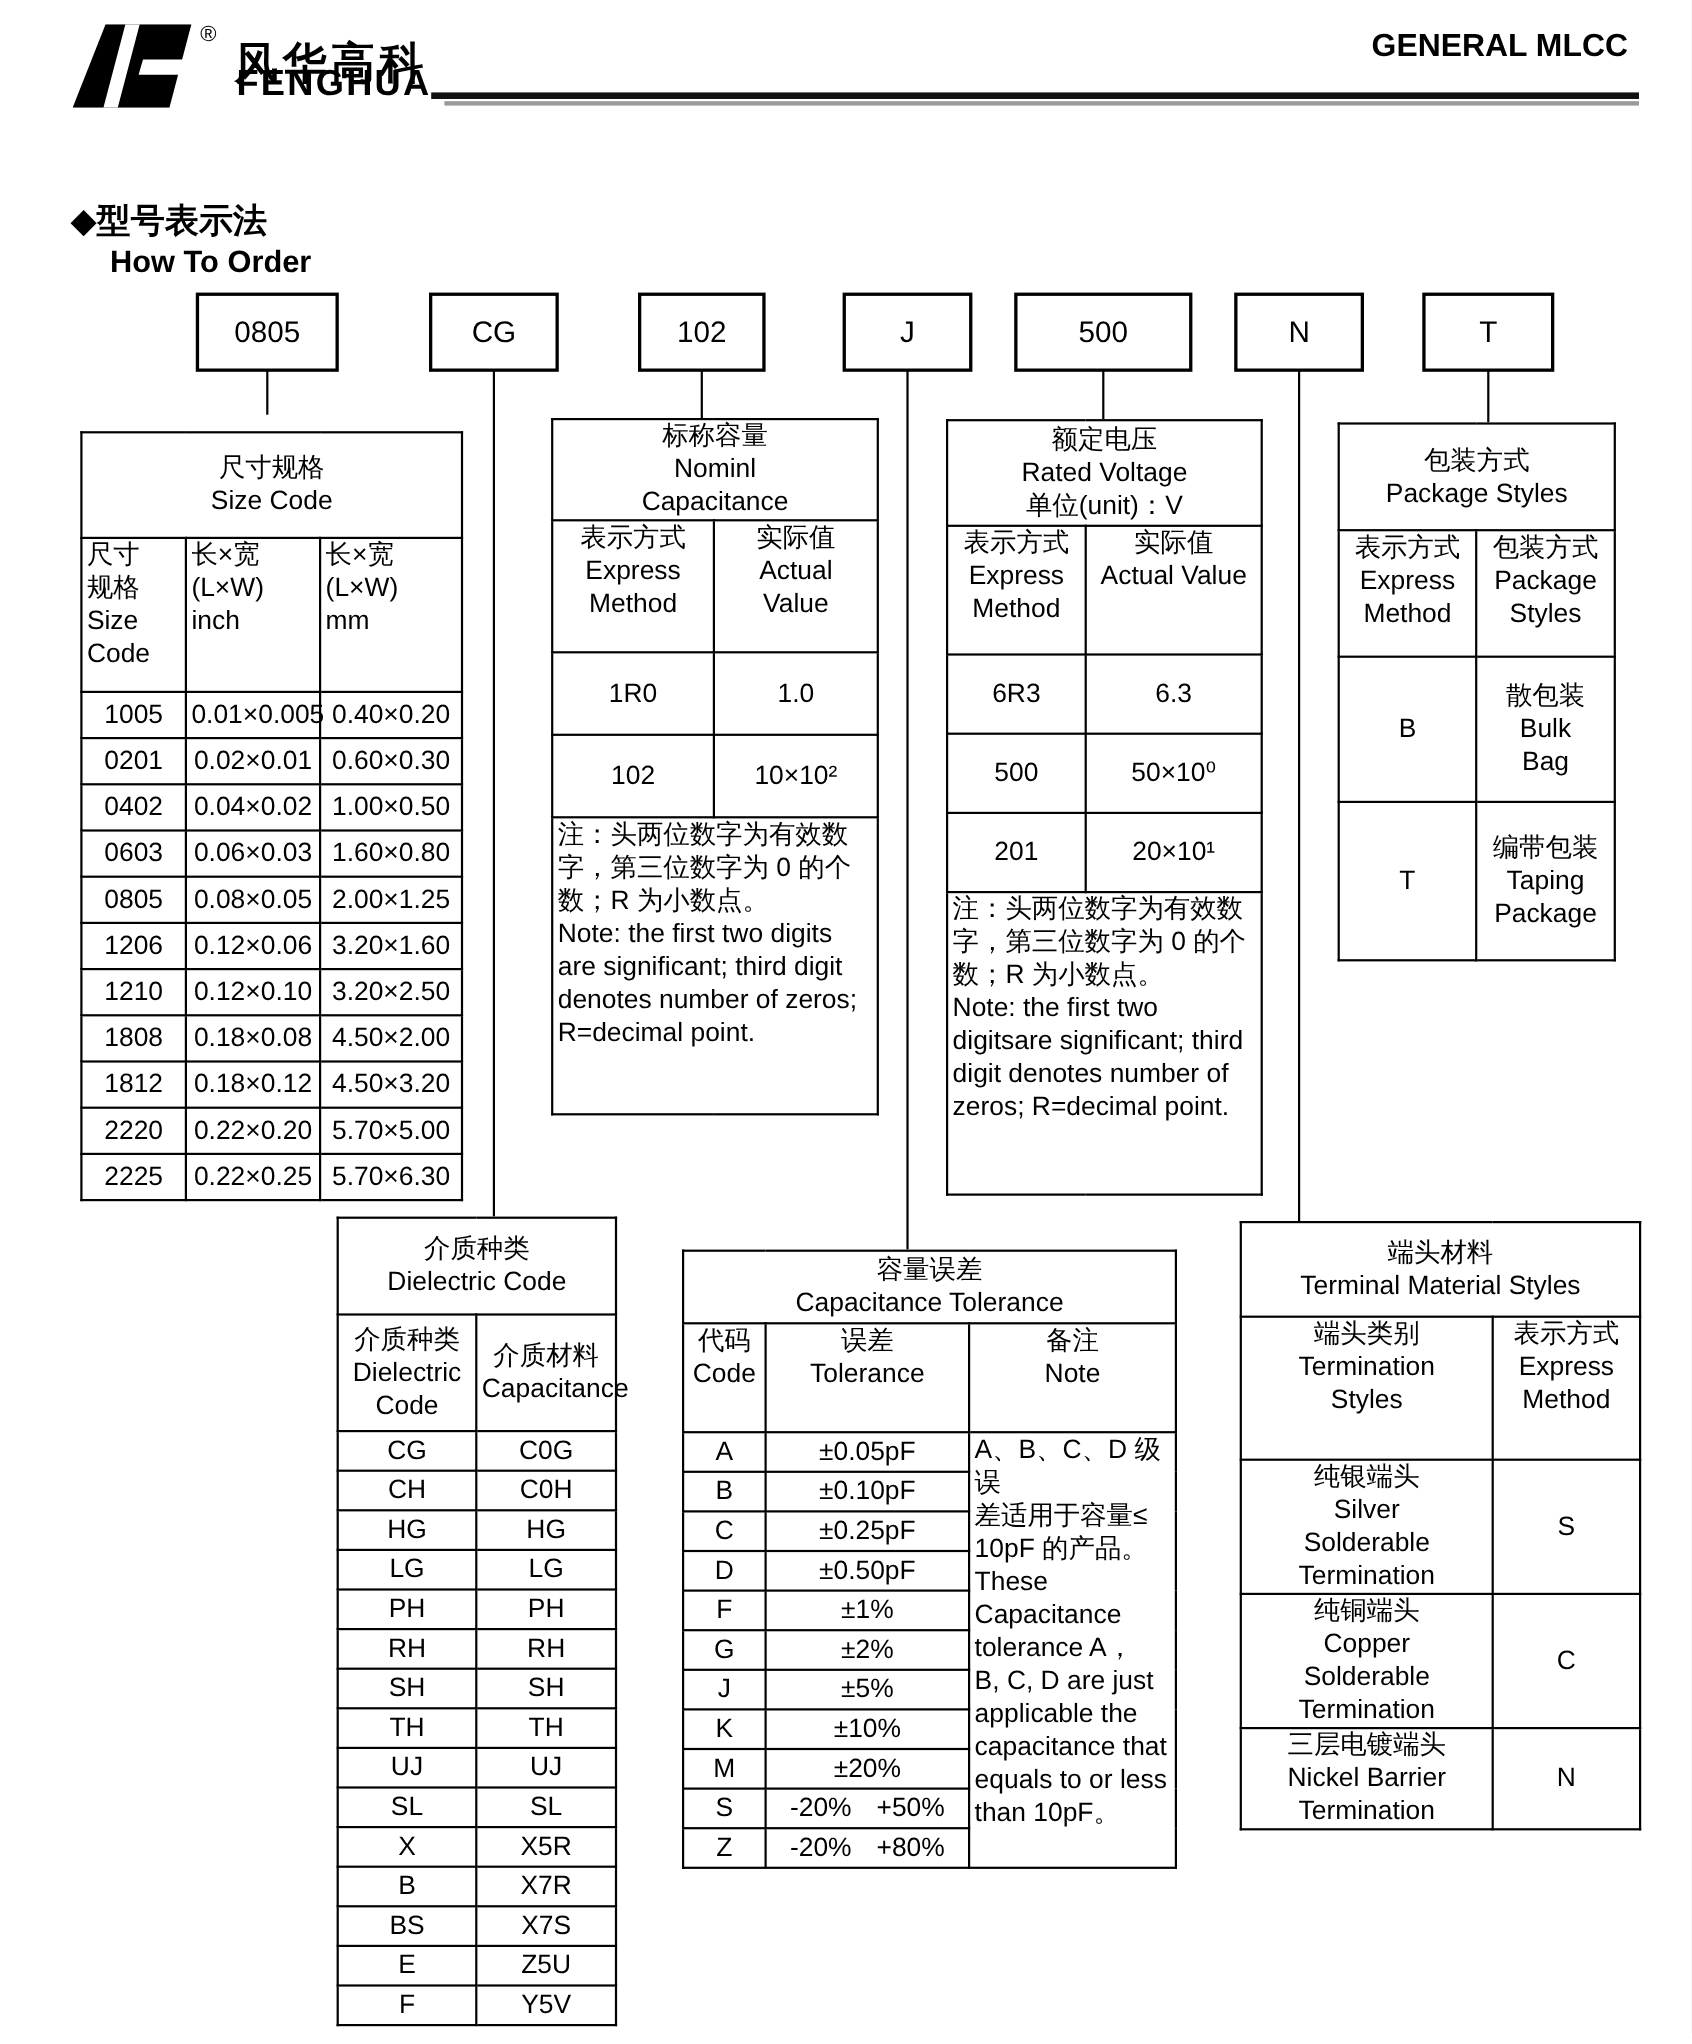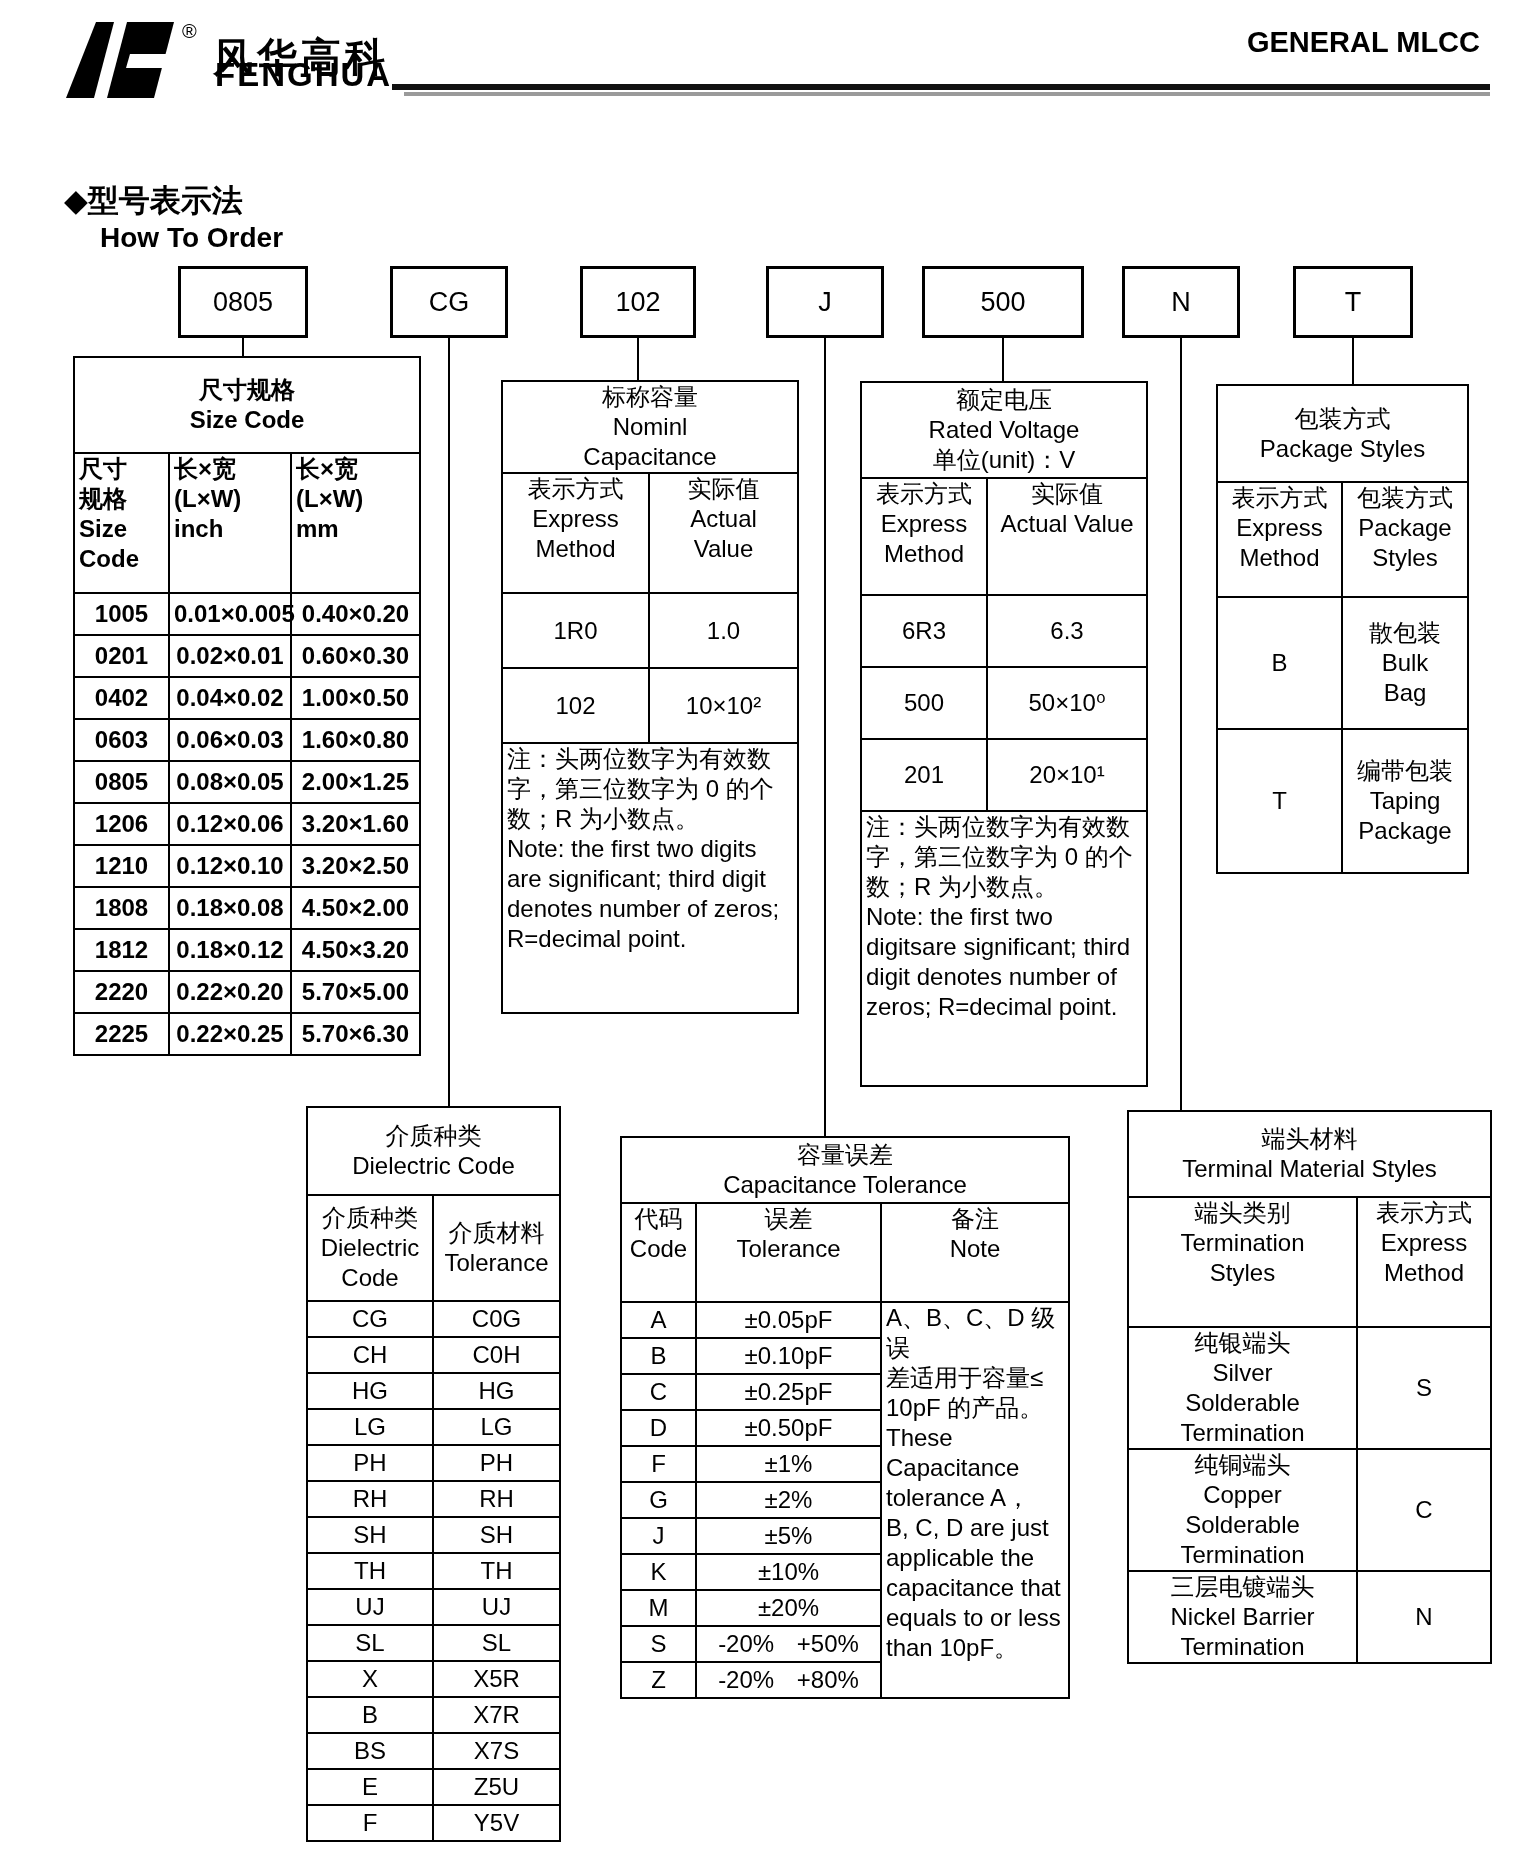--- a/index.html
+++ b/index.html
@@ -59,21 +59,21 @@
   <div class="pbox" style="left:1293px;width:120px;">T</div>
 
   <div class="vln" style="left:242px;top:336px;height:41px;"></div>
   <div class="vln" style="left:448px;top:336px;height:770px;"></div>
   <div class="vln" style="left:637px;top:336px;height:44px;"></div>
   <div class="vln" style="left:824px;top:336px;height:800px;"></div>
   <div class="vln" style="left:1002px;top:336px;height:45px;"></div>
   <div class="vln" style="left:1180px;top:336px;height:774px;"></div>
   <div class="vln" style="left:1352px;top:336px;height:48px;"></div>
 
-  <table class="tb" style="left:73px;top:356px;width:346px;font-weight:bold;">
+  <table class="tb" style="left:73px;top:392px;width:346px;">
     <colgroup>
         <col style="width:95px">
         <col style="width:122px">
         <col style="width:129px">
       </colgroup>
     <tbody>
         <tr style="height:96px">
           <td colspan="3" class="c pre tt">尺寸规格
 Size Code</td>
         </tr>
@@ -269,21 +269,21 @@
     <tbody>
         <tr style="height:88px">
           <td colspan="2" class="c pre tt">介质种类
 Dielectric Code</td>
         </tr>
     <tr style="height:106px">
       <td class="c pre">介质种类
 Dielectric
 Code</td>
       <td class="c pre">介质材料
-Tolerance</td>
+Capacitance</td>
     </tr>
     <tr style="height:36px">
           <td class="c">CG</td>
           <td class="c">C0G</td>
         </tr>
     <tr style="height:36px">
           <td class="c">CH</td>
           <td class="c">C0H</td>
         </tr>
     <tr style="height:36px">

